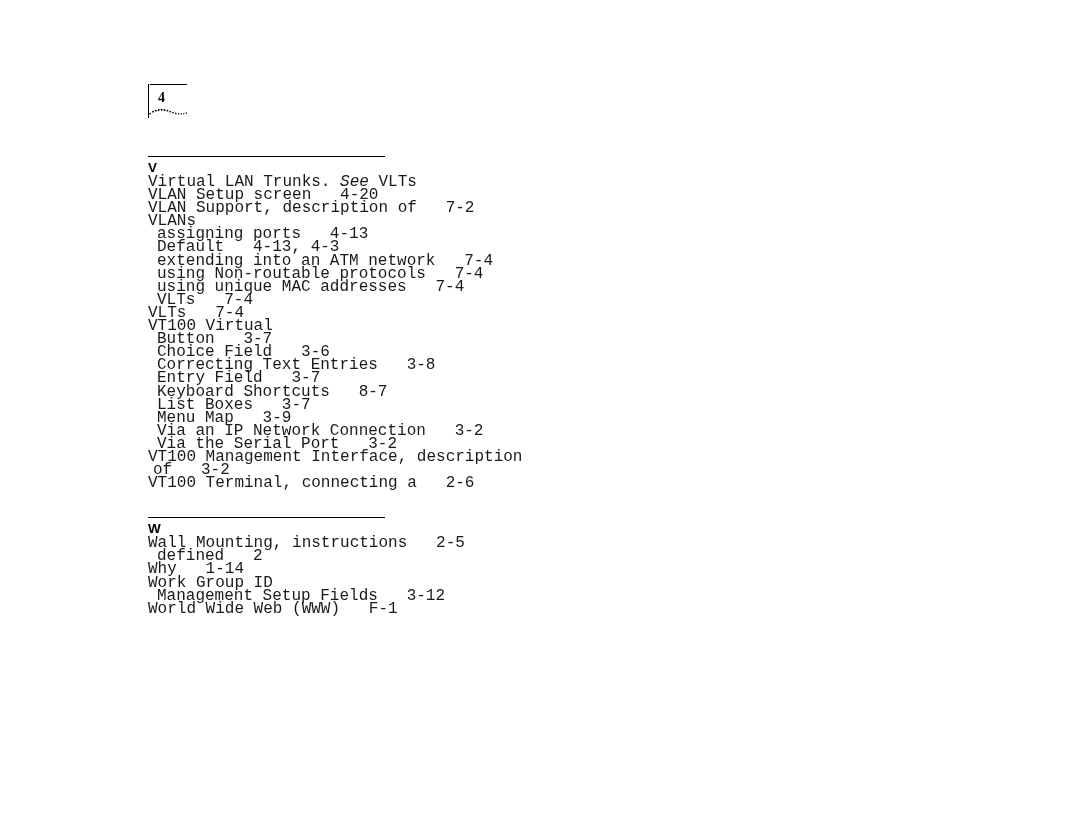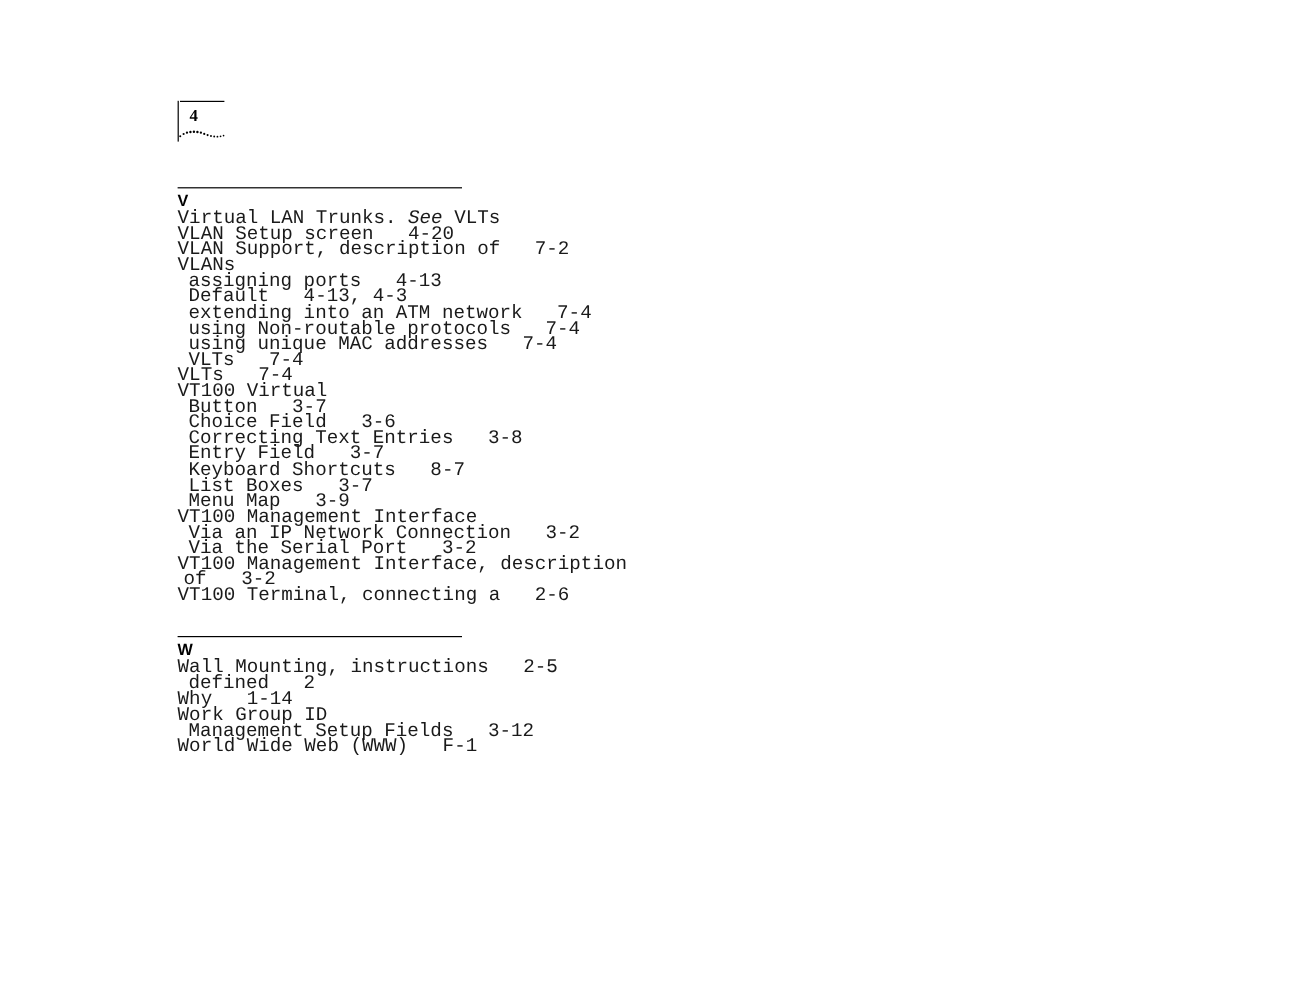--- a/index.html
+++ b/index.html
@@ -148,21 +148,20 @@
       <div class="entry lvl1">VLTs   7-4</div>
       <div class="entry lvl0">VLTs   7-4</div>
       <div class="entry lvl0">VT100 Virtual</div>
       <div class="entry lvl1">Button   3-7</div>
       <div class="entry lvl1">Choice Field   3-6</div>
       <div class="entry lvl1">Correcting Text Entries   3-8</div>
       <div class="entry lvl1">Entry Field   3-7</div>
       <div class="entry lvl1">Keyboard Shortcuts   8-7</div>
       <div class="entry lvl1">List Boxes   3-7</div>
       <div class="entry lvl1">Menu Map   3-9</div>
-      <div class="entry lvl0">VT100 Management Interface</div>
       <div class="entry lvl1">Via an IP Network Connection   3-2</div>
       <div class="entry lvl1">Via the Serial Port   3-2</div>
       <div class="entry lvl0">VT100 Management Interface, description</div>
       <div class="entry cont">of   3-2</div>
       <div class="entry lvl0">VT100 Terminal, connecting a   2-6</div>
 
     </div>
   </div>
 
   <div id="section-w-wrap" class="index-section">

